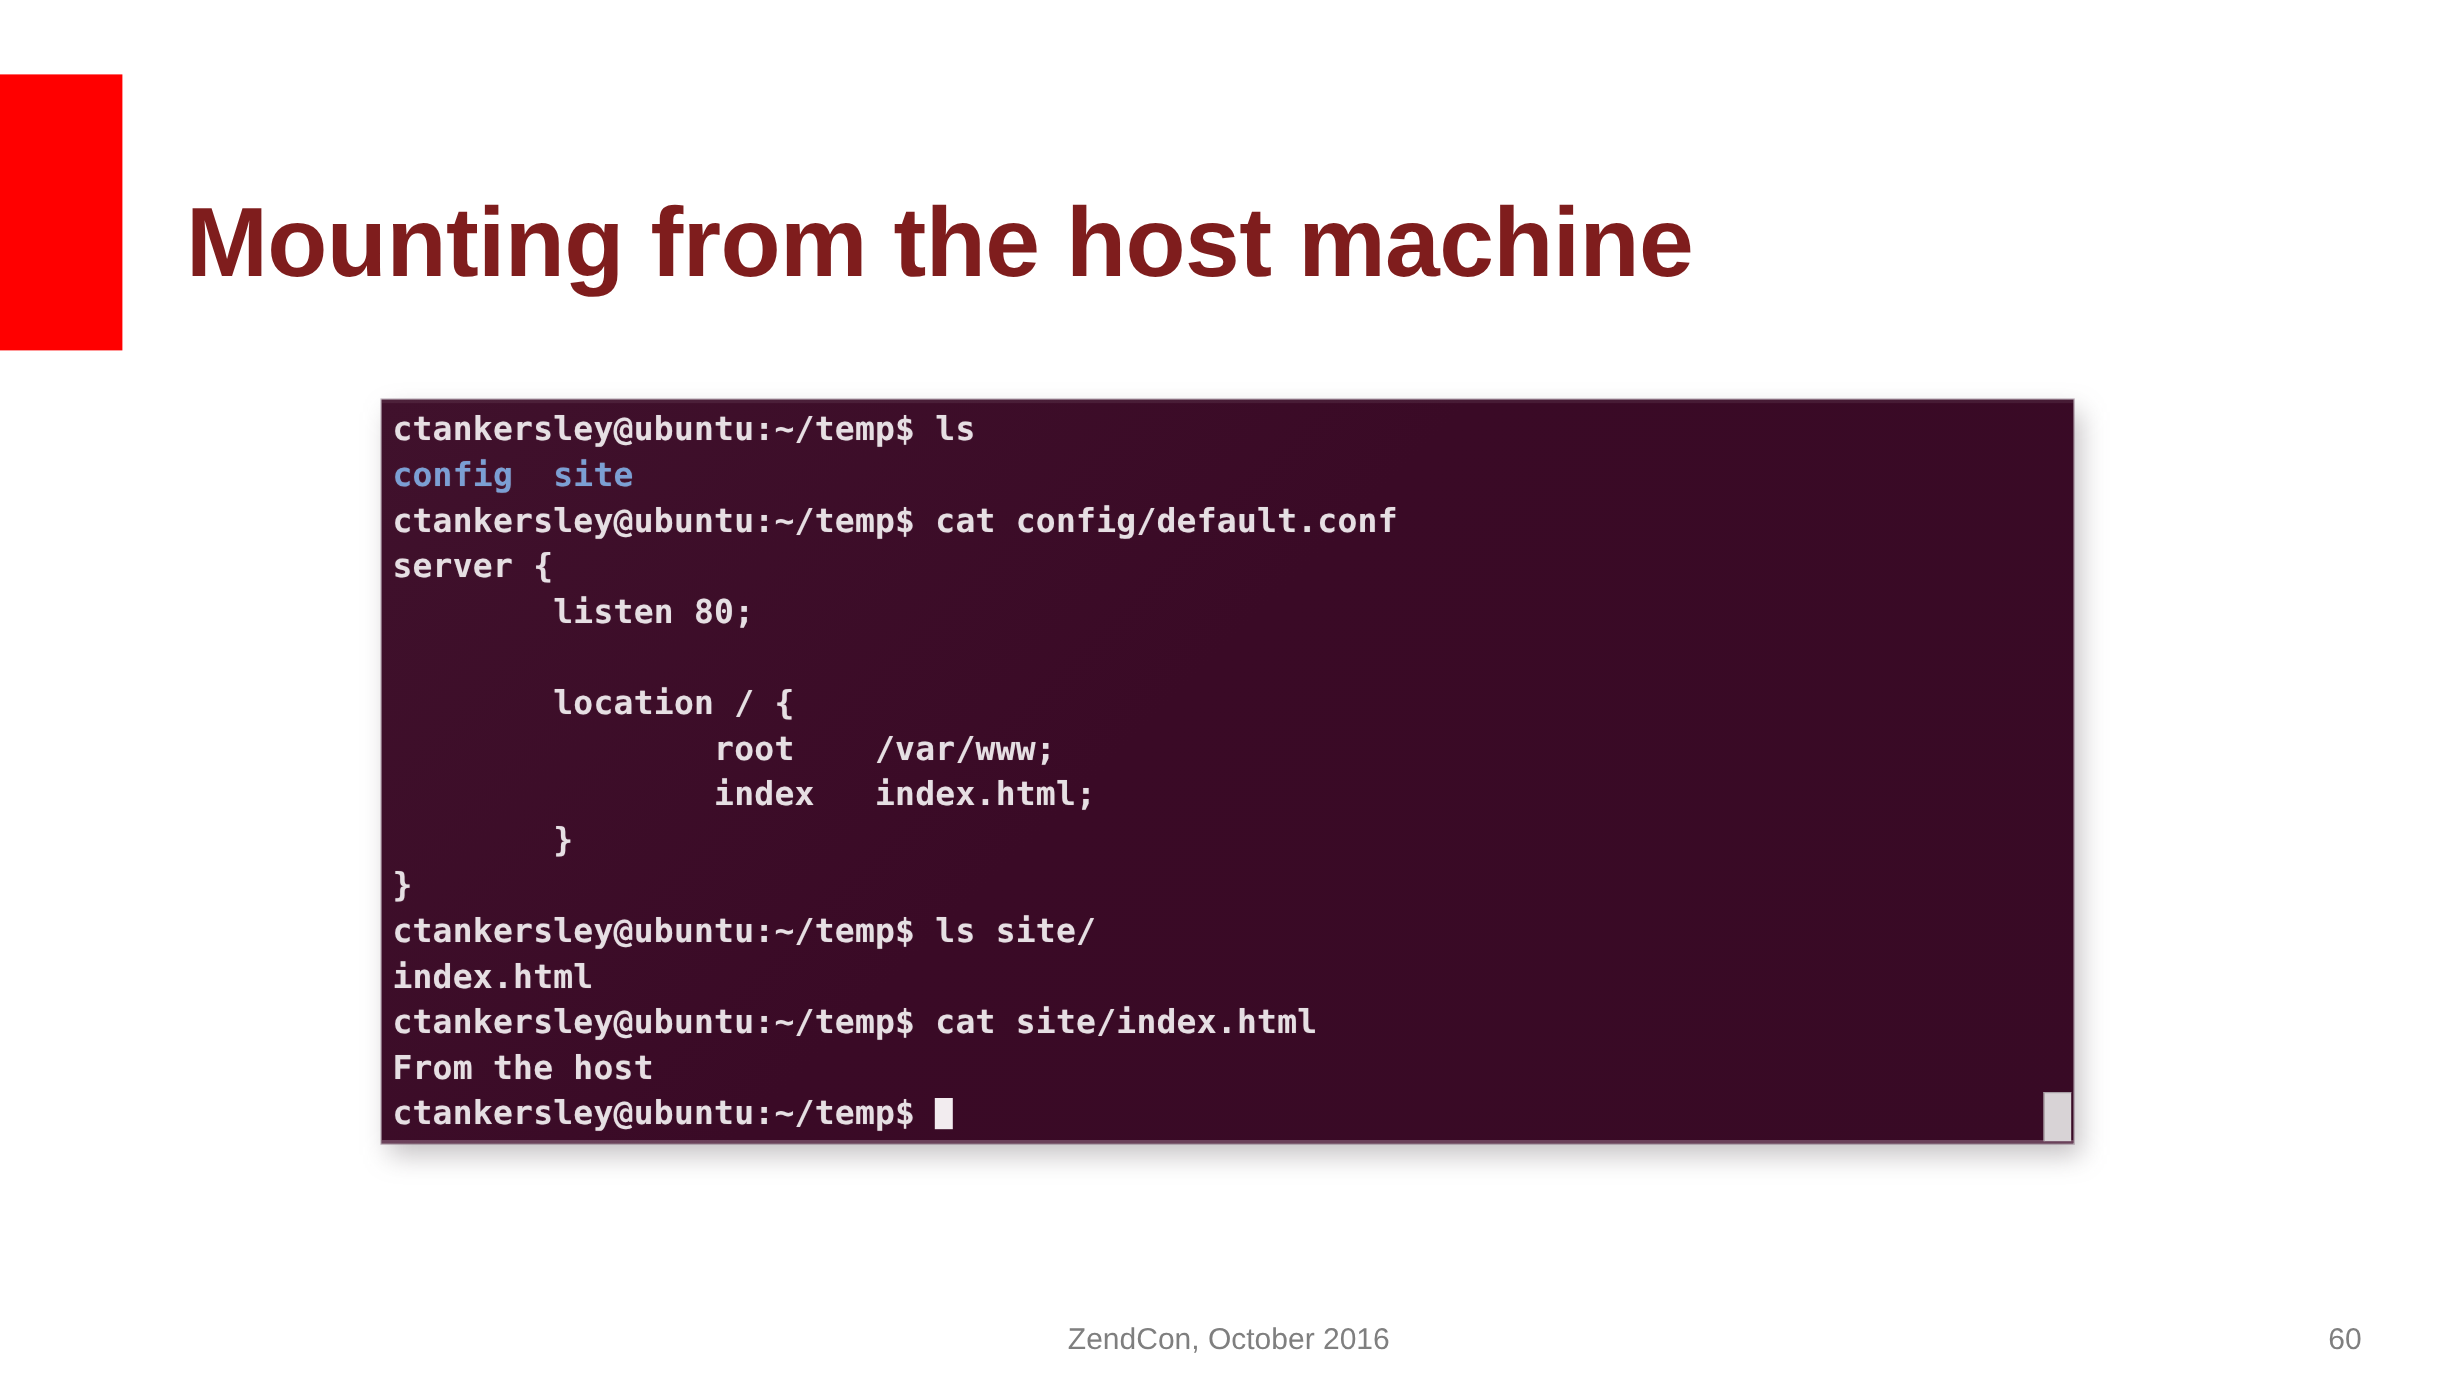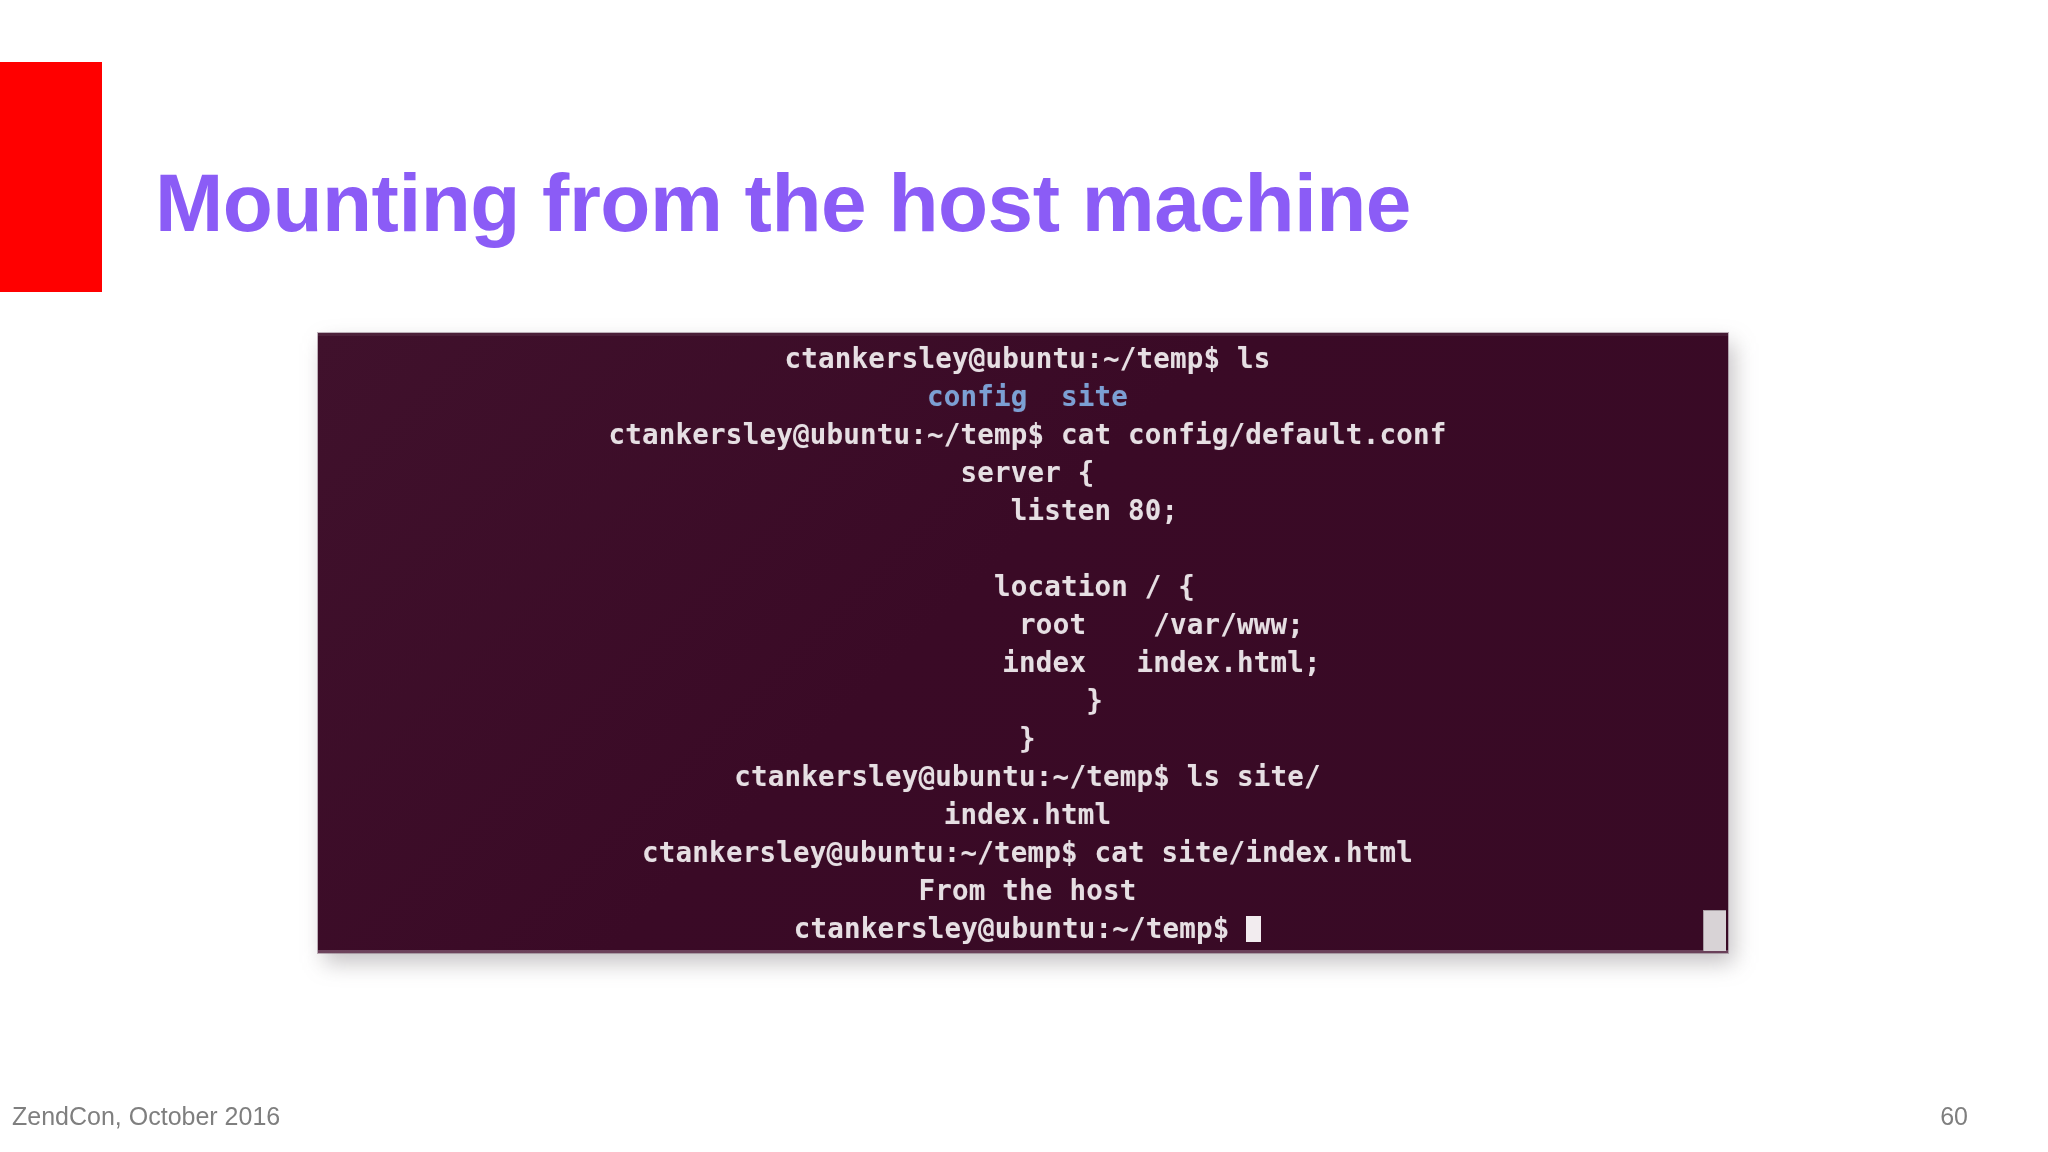--- a/index.html
+++ b/index.html
@@ -28,34 +28,33 @@
   }
 
   
   .slide-title {
     position: absolute;
     left: 155px;
     top: 105px;
     font-size: 82px;
     font-weight: 700;
     letter-spacing: -0.5px;
-    color: #8b5cf6;
+    color: #7f1d1d;
     font-family: "Liberation Sans", sans-serif;
     white-space: nowrap;
     line-height: 1.05;
   }
 
   
   .terminal-shot {
     position: absolute;
     left: 318px;
     top: 333px;
     width: 1410px;
     height: 620px;
-    text-align: center;
   }
   .terminal-shadow {
     position: absolute;
     left: 6px;
     top: 10px;
     width: 100%;
     height: 100%;
     background: rgba(90, 80, 85, 0.35);
     filter: blur(11px);
     border-radius: 2px;
@@ -124,25 +123,24 @@
     height: 3px;
     background: rgba(200,170,190,0.35);
   }
 
   
   .footer-note {
     position: absolute;
     left: 0;
     right: 0;
     top: 1102px;
-    text-align: left;
+    text-align: center;
     font-size: 25px;
     color: #7f7f7f;
     font-family: "Liberation Sans", sans-serif;
-    padding-left: 12px;
   }
   .slide-number {
     position: absolute;
     right: 80px;
     top: 1102px;
     font-size: 25px;
     color: #7f7f7f;
     font-family: "Liberation Sans", sans-serif;
   }
 </style>

